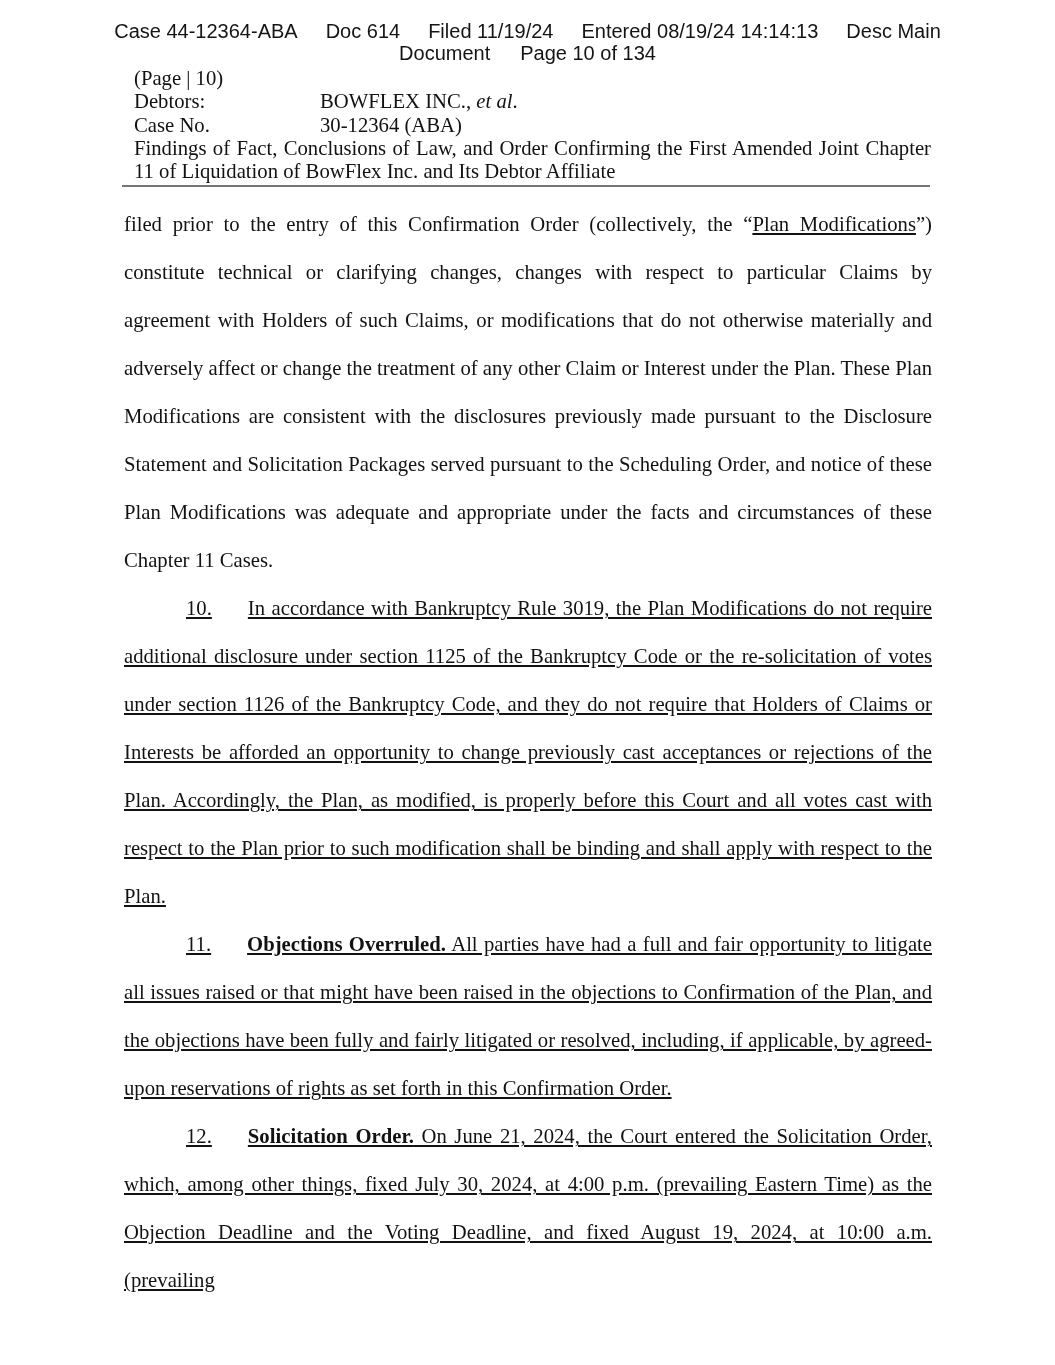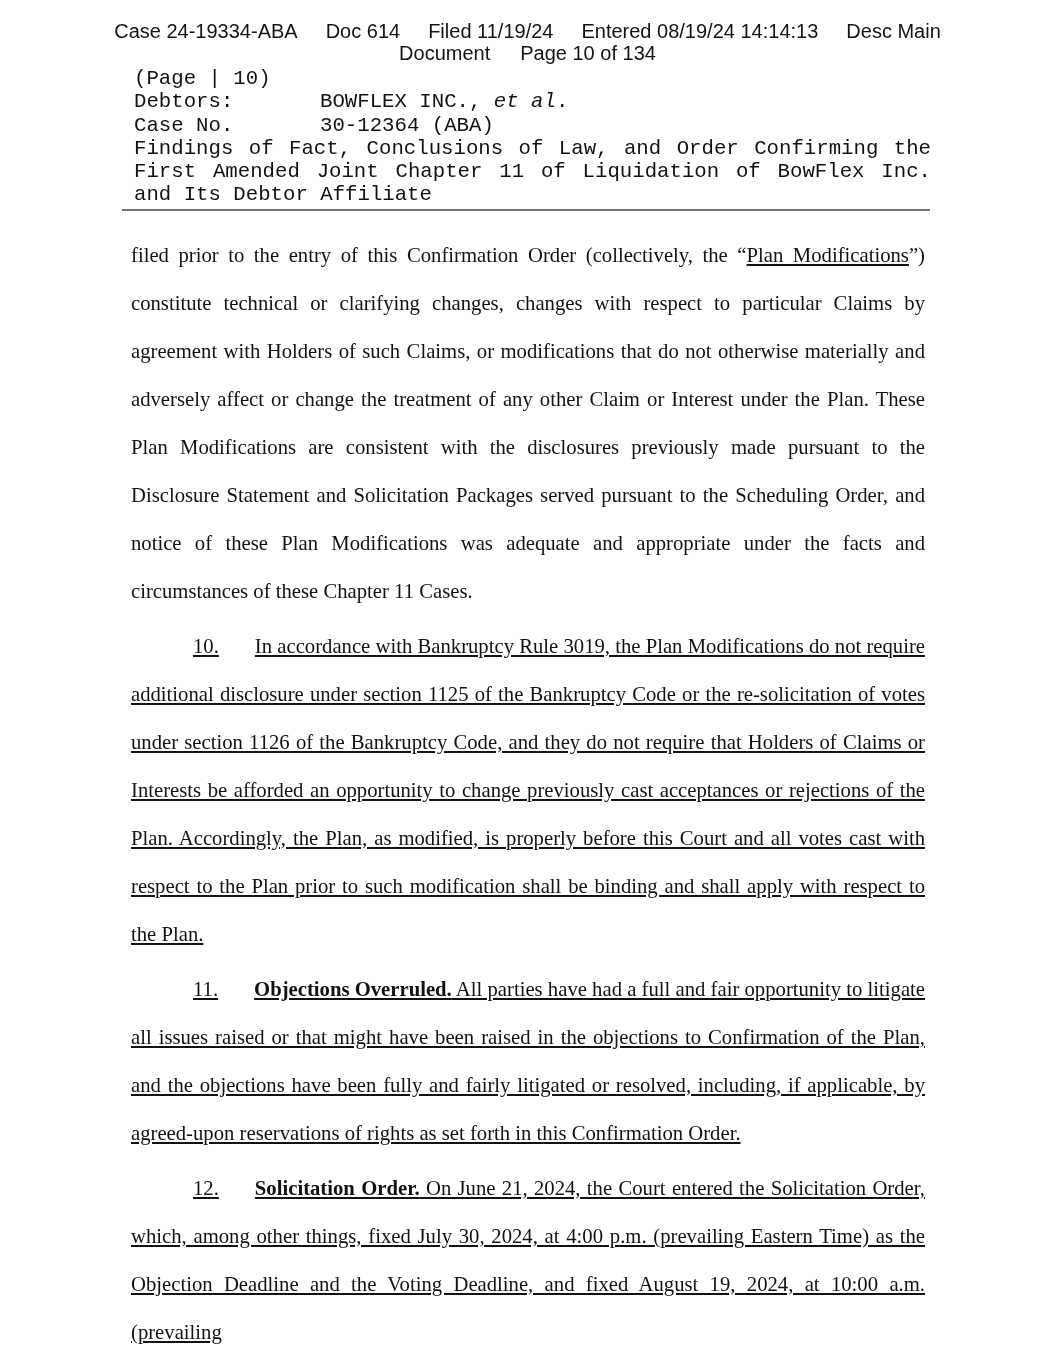--- a/index.html
+++ b/index.html
@@ -21,55 +21,55 @@
   }
   .stamp-line { display: flex; justify-content: center; gap: 28px; white-space: nowrap; }
   .stamp-line.second { gap: 30px; align-items: center; }
   
   .caption {
     font-family: "Liberation Serif", "DejaVu Serif", serif;
     font-size: 20.7px;
     line-height: 23.3px;
     margin: 3px 124px 0 134px;
   }
-  .cap-row { display: flex; font-family: Liberation Mono, monospace; }
+  .cap-row { display: flex; }
   .cap-label { flex: 0 0 186px; }
   .cap-value { flex: 1; text-align: justify; }
   .italic { font-style: italic; }
   .rule {
     border: none;
     border-top: 2px solid #757575;
     margin: 2px 0 0 122px;
     width: 808px;
     height: 0;
   }
   
   .doc-body {
     font-family: "Liberation Serif", "DejaVu Serif", serif;
     font-size: 20.7px;
     line-height: 48px;
     padding: 13px 123px 0 124px;
     text-align: justify;
     color: #121212;
   }
-  p.para { margin: 7px; }
+  p.para { margin: 0; }
   p.para.indented { text-indent: 62px; text-decoration: underline; }
   p.para.continued { text-align-last: justify; }
   .tab { display: inline-block; width: 36px; }
   .seg-bold { font-weight: bold; }
   .seg-underline { text-decoration: underline; }
 </style>
 </head>
 <body>
 
 <div class="page">
 
   <header class="stamp">
     <div class="stamp-line">
-      <span>Case 24-19334-ABA</span>
+      <span>Case 44-12364-ABA</span>
       <span>Doc 614</span>
       <span>Filed 11/19/24</span>
       <span>Entered 08/19/24 14:14:13</span>
       <span>Desc Main</span>
     </div>
     <div class="stamp-line second">
       <span>Document</span>
       <span>Page 10 of 134</span>
     </div>
   </header>

